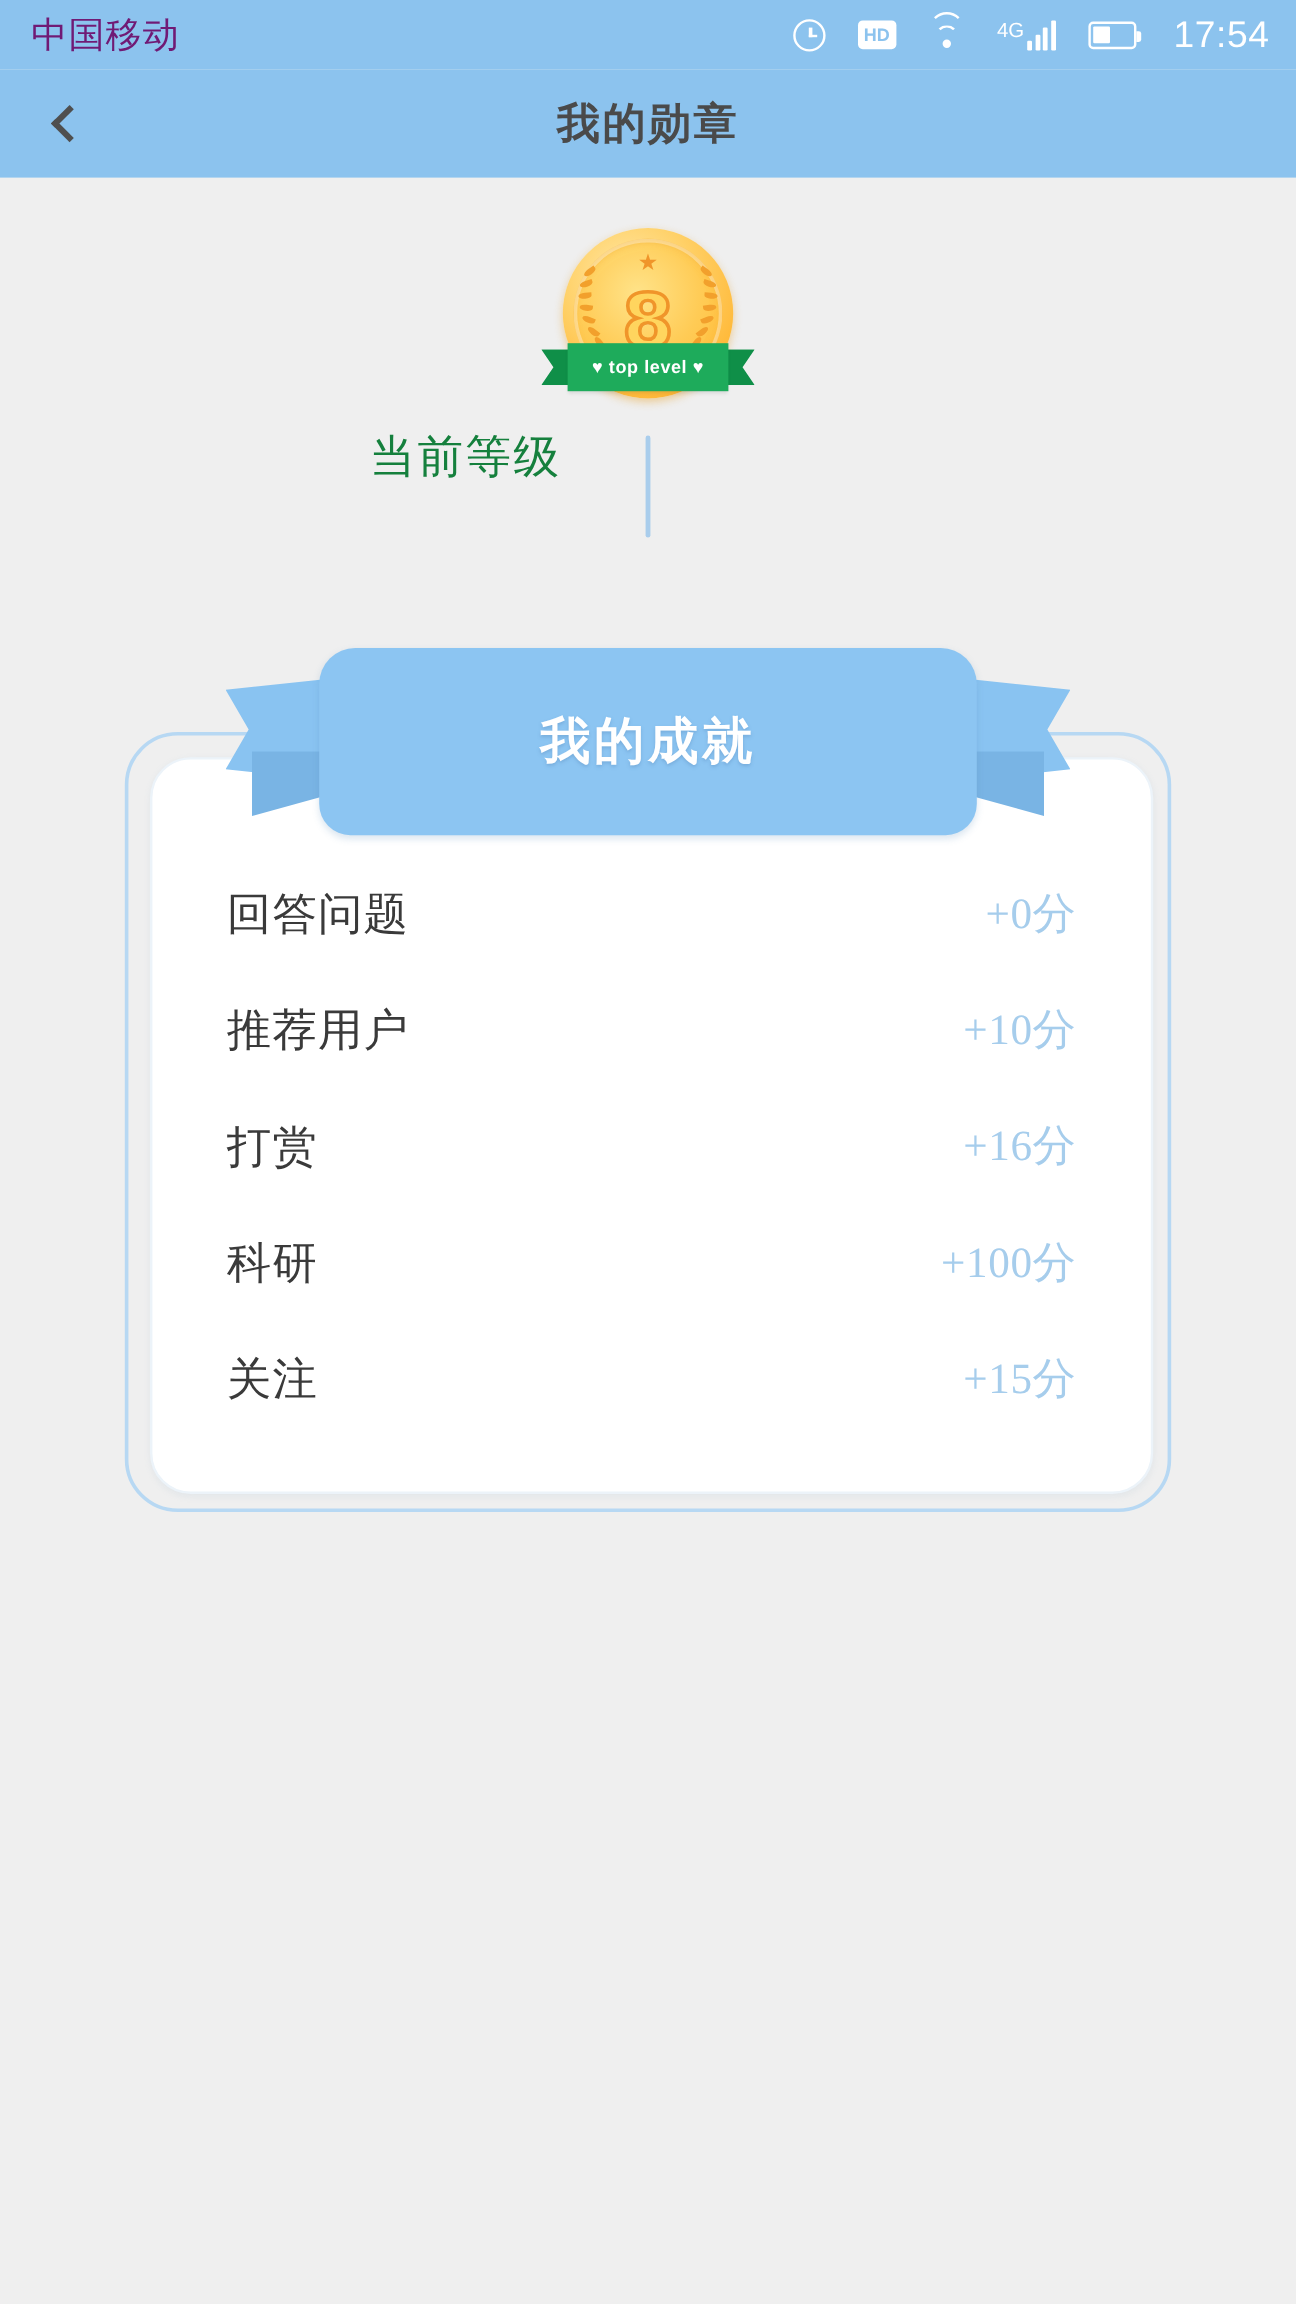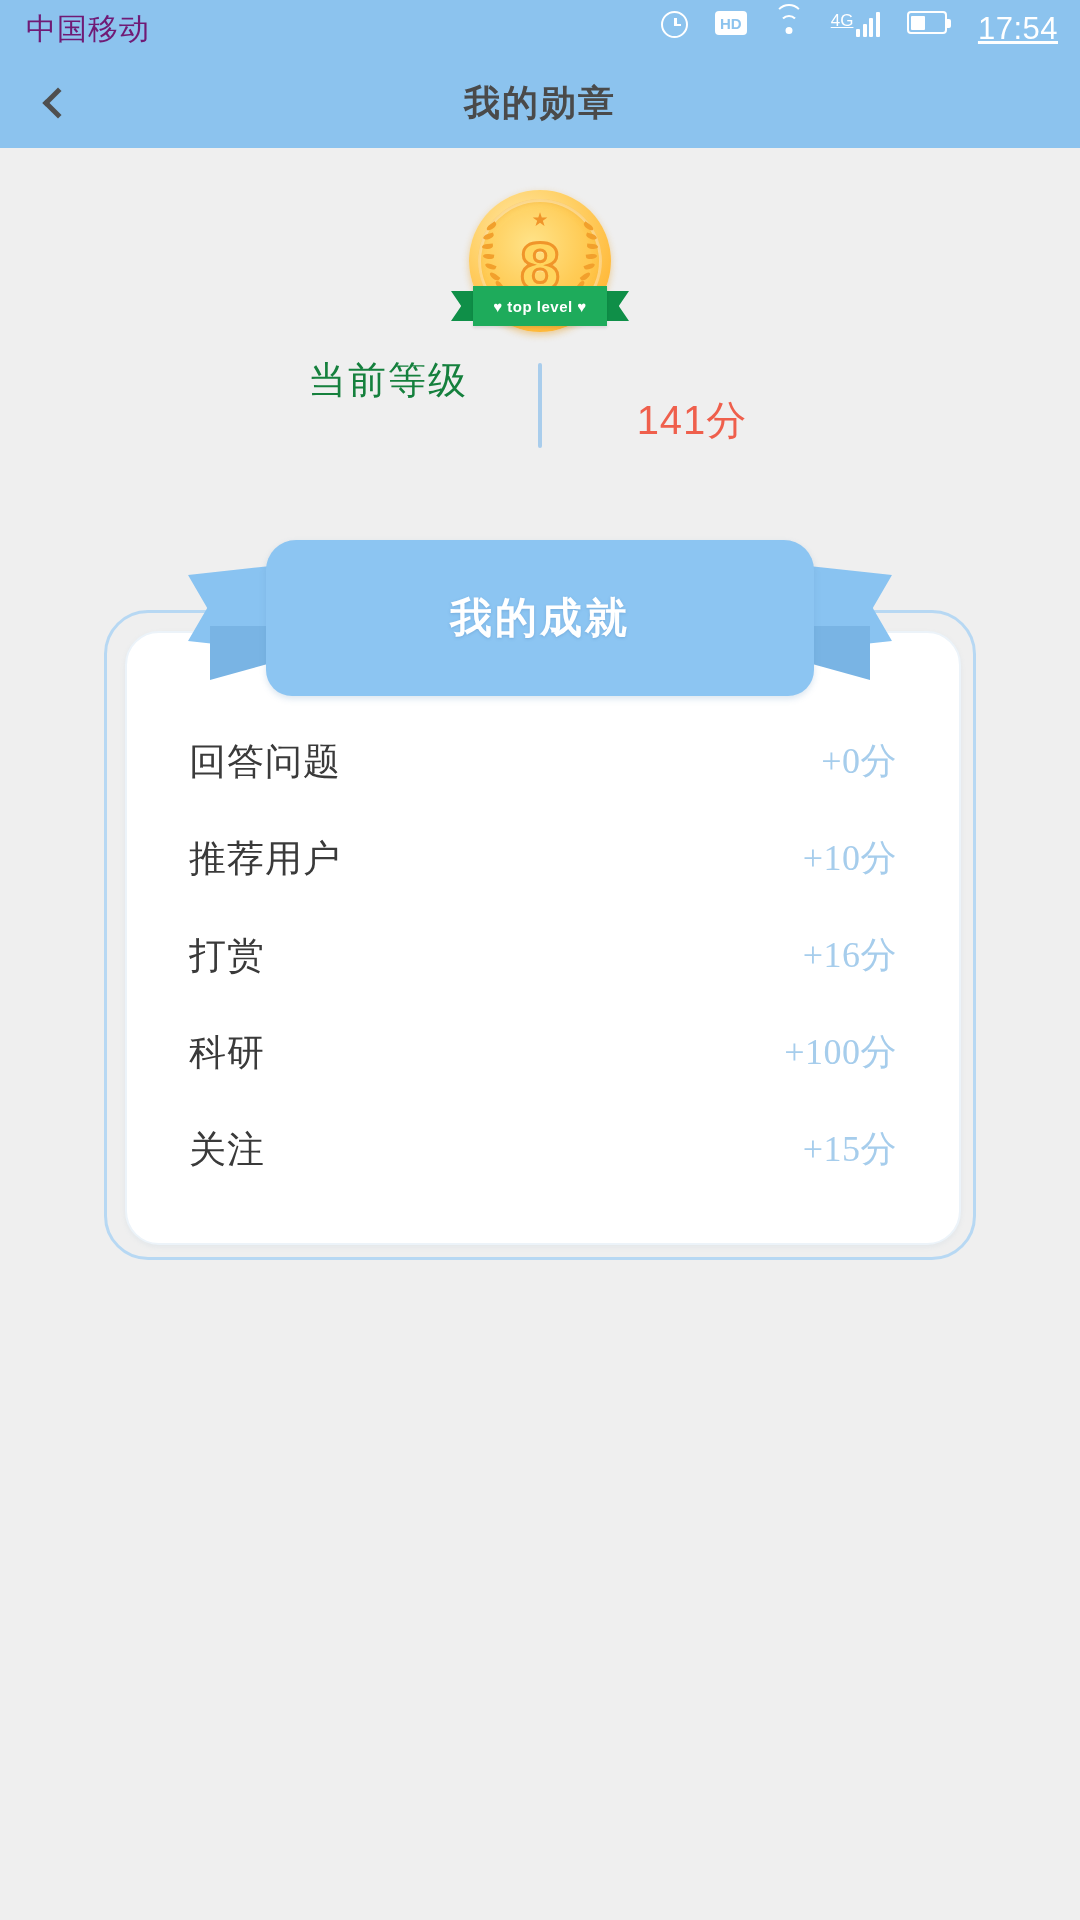--- a/index.html
+++ b/index.html
@@ -11,21 +11,21 @@
   }
   .screen { position:relative; width:1080px; height:1920px; background:#efefef; }
 
   
   .statusbar {
     position:absolute; top:0; left:0; width:1080px; height:58px;
     background:#8cc3ee; color:#ffffff;
     display:flex; align-items:center; padding:0 22px 0 26px;
   }
   .carrier { font-size:30px; letter-spacing:1px; color:#701a75; }
-  .status-right { margin-left:auto; display:flex; align-items:flex-start; gap:27px;text-decoration:underline; }
+  .status-right { margin-left:auto; display:flex; align-items:center; gap:27px; }
   .sicon { display:flex; align-items:center; }
   .clock-ico { width:27px; height:27px; border:2.5px solid #fff; border-radius:50%; position:relative; }
   .clock-ico:before { content:""; position:absolute; left:50%; top:5px; width:2.4px; height:8px; background:#fff; transform-origin:bottom center; }
   .clock-ico:after  { content:""; position:absolute; left:50%; top:11px; width:7px; height:2.4px; background:#fff; }
   .hd-ico { width:32px; height:24px; border-radius:4px; background:#fff; color:#8cc3ee;
             font-size:15px; font-weight:bold; display:flex; align-items:center; justify-content:center; letter-spacing:0px;}
   .wifi-ico { width:30px; height:24px; position:relative; }
   .wifi-ico i { position:absolute; left:50%; bottom:0; transform:translateX(-50%);
                 border:2.6px solid #fff; border-bottom-color:transparent; border-left-color:transparent; border-right-color:transparent;
                 border-radius:50%; }
@@ -224,21 +224,20 @@
       </div>
     </div>
   </div>
 
   <div class="stats">
     <div class="stat">
       <div class="stat-label">当前等级</div>
     </div>
     <div class="stat-div"></div>
     <div class="stat">
-      <div class="stat-value">141分</div>
     </div>
   </div>
 
   <div class="card-outer">
     <div class="card-inner">
       <div class="rows">
         <div class="row">
           <span class="row-label">回答问题</span>
           <span class="row-value">+0分</span>
         </div>

